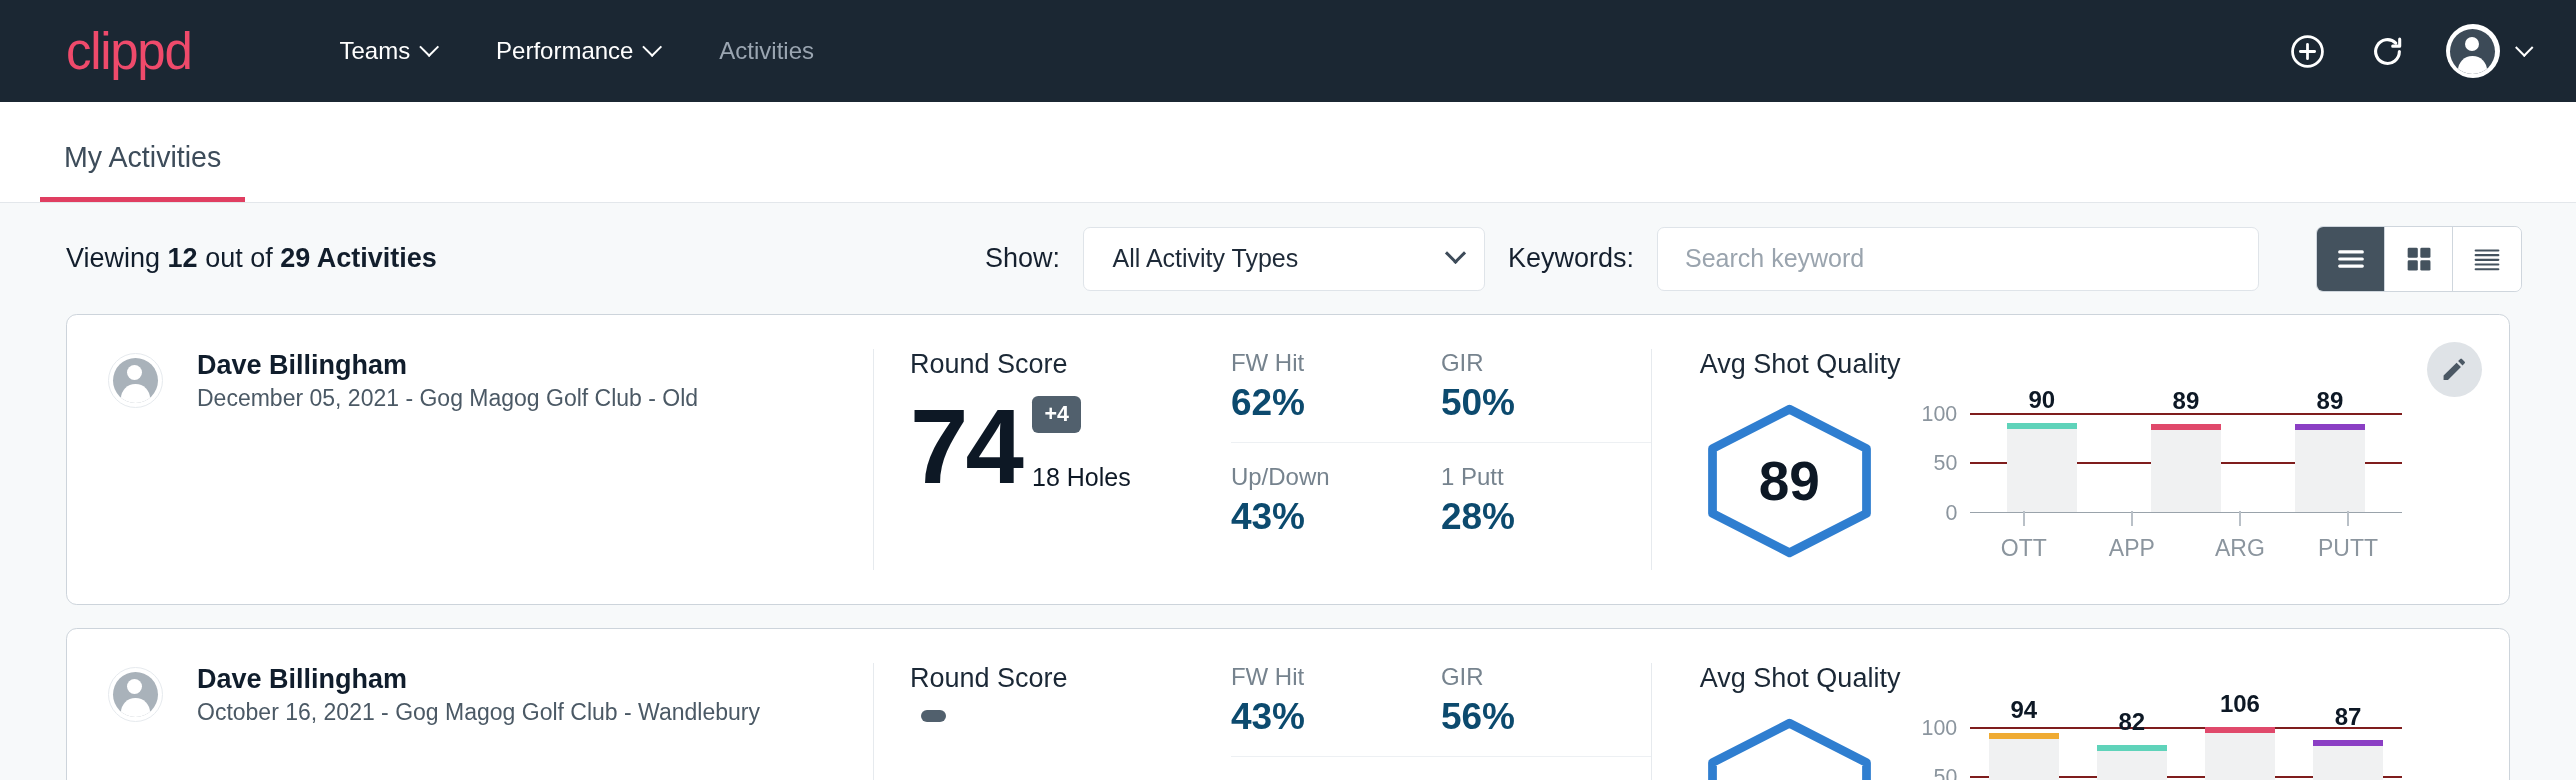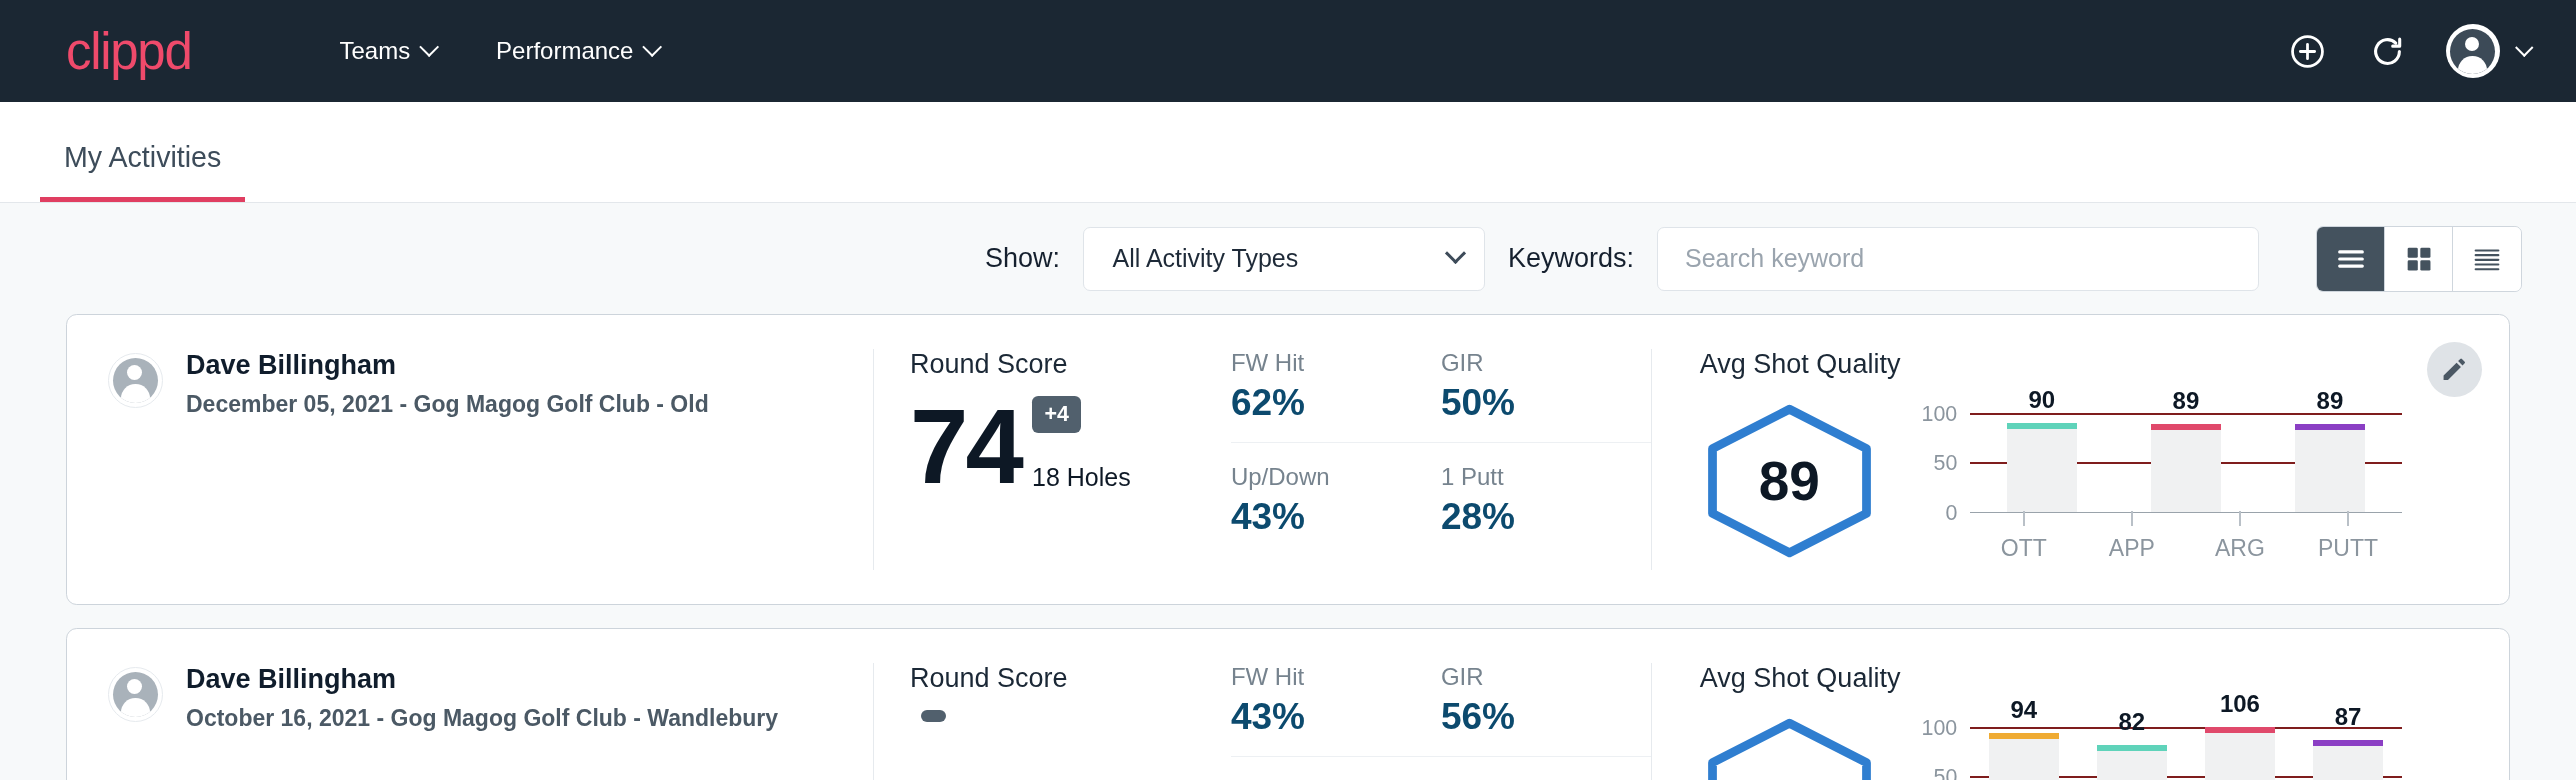--- a/index.html
+++ b/index.html
@@ -179,41 +179,41 @@
     display: flex;
     align-items: stretch;
     position: relative;
     min-height: 291px;
   }
   .col-left {
     width: 806px;
     padding: 34px 41px 27px 41px;
     display: flex; flex-direction: column;
   }
-  .who { display: flex; align-items: flex-start; gap: 23px; }
+  .who { display: flex; align-items: flex-start; gap: 34px; }
   .avatar-card {
     width: 55px; height: 55px; border-radius: 50%;
     background: #fff; border: 1.8px solid #e6eaee;
     display:flex;align-items:center;justify-content:center;
     flex: none; margin-top: 3.6px;
   }
   .avatar-card .ic {
     width: 45px; height: 45px; border-radius: 50%;
     background: #a9b2ba; position: relative; overflow: hidden;
   }
   .avatar-card .ic::before {
     content:""; position:absolute; width:15px;height:15px;border-radius:50%;
     background:#fff; left:14.3px; top:7.1px;
   }
   .avatar-card .ic::after {
     content:""; position:absolute; width:28.6px;height:19.6px;border-radius:14.3px 14.3px 0 0;
     background:#fff; left:8px; top:26px;
   }
   .who-name { font-size: 27px; font-weight: 700; color: #101d2c; line-height: 1.25; }
-  .who-sub  { font-size: 23px; color: #4b5965; margin-top: 8px; font-weight: bold; }
+  .who-sub  { font-size: 23px; color: #4b5965; margin-top: 2px; }
   .card-title {
     font-size: 39px; font-weight: 700; color: #111d2b;
     margin-top: 32px;
   }
   .data-source {
     font-size: 21.4px; color: #57646f;
     margin-top: auto;
   }
 
   .divider { width: 0.9px; background: #e6eaee; margin: 34px 0; flex: none; }
@@ -306,20 +306,23 @@
 
   <div class="nav-links">
     <div class="nav-item">
       <span>Teams</span>
       <span class="chev"></span>
     </div>
     <div class="nav-item">
       <span>Performance</span>
       <span class="chev"></span>
     </div>
+    <div class="nav-item muted">
+      <span>Activities</span>
+    </div>
   </div>
 
   <div class="nav-right">
     <div class="icon-btn">
       <svg width="39" height="39" viewBox="0 0 24 24" fill="none" stroke="#ffffff" stroke-width="1.7">
         <circle cx="12" cy="12" r="9.2"></circle>
           <path d="M12 7.6v8.8M7.6 12h8.8" stroke-linecap="round"></path>
       </svg>
     </div>
     <div class="icon-btn">
@@ -337,20 +340,26 @@
   </div>
 </div>
 
 <div class="tabbar">
   <div class="tab active">
     <span>My Activities</span>
   </div>
 </div>
 
 <div class="toolbar">
+  <div class="viewing">
+    <span>Viewing</span>
+    <b>12</b>
+    <span>out of</span>
+    <b>29 Activities</b>
+  </div>
 
   <div class="toolbar-mid">
     <span class="label">Show:</span>
     <div class="select">
       <span>All Activity Types</span>
       <span class="chev2"></span>
     </div>
 
     <span class="label">Keywords:</span>
     <input class="search" type="text" placeholder="Search keyword" style="">

